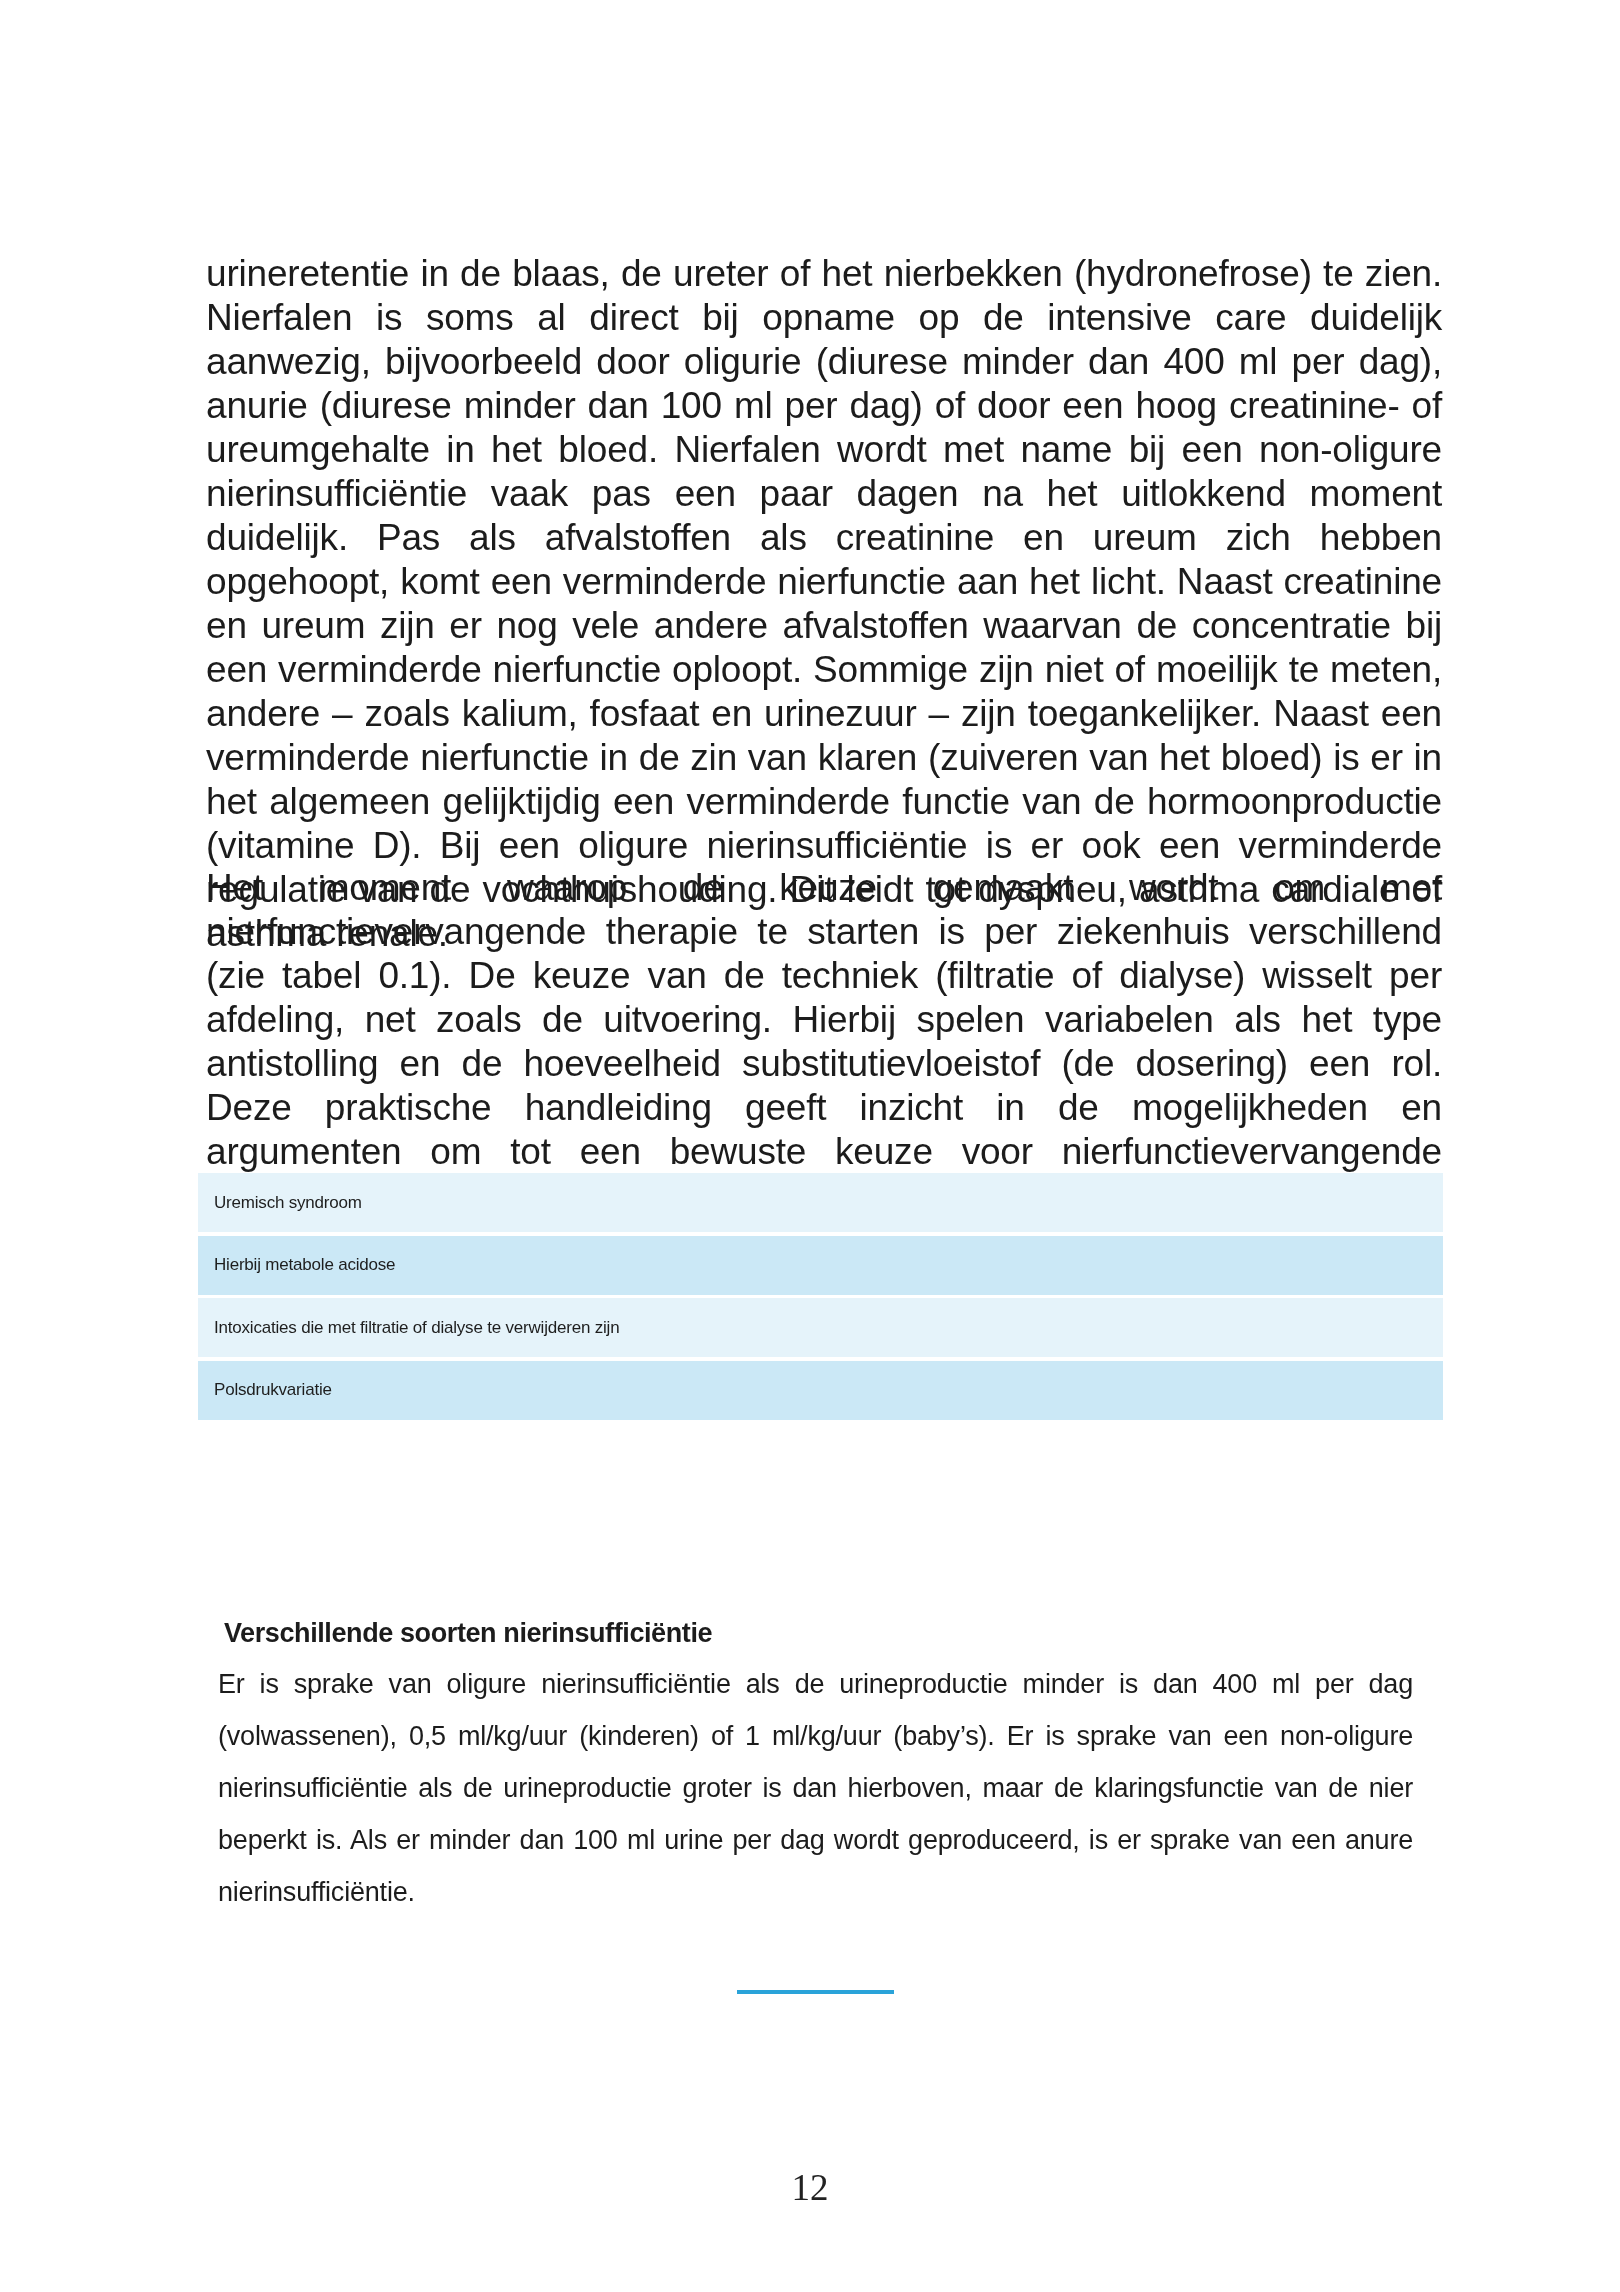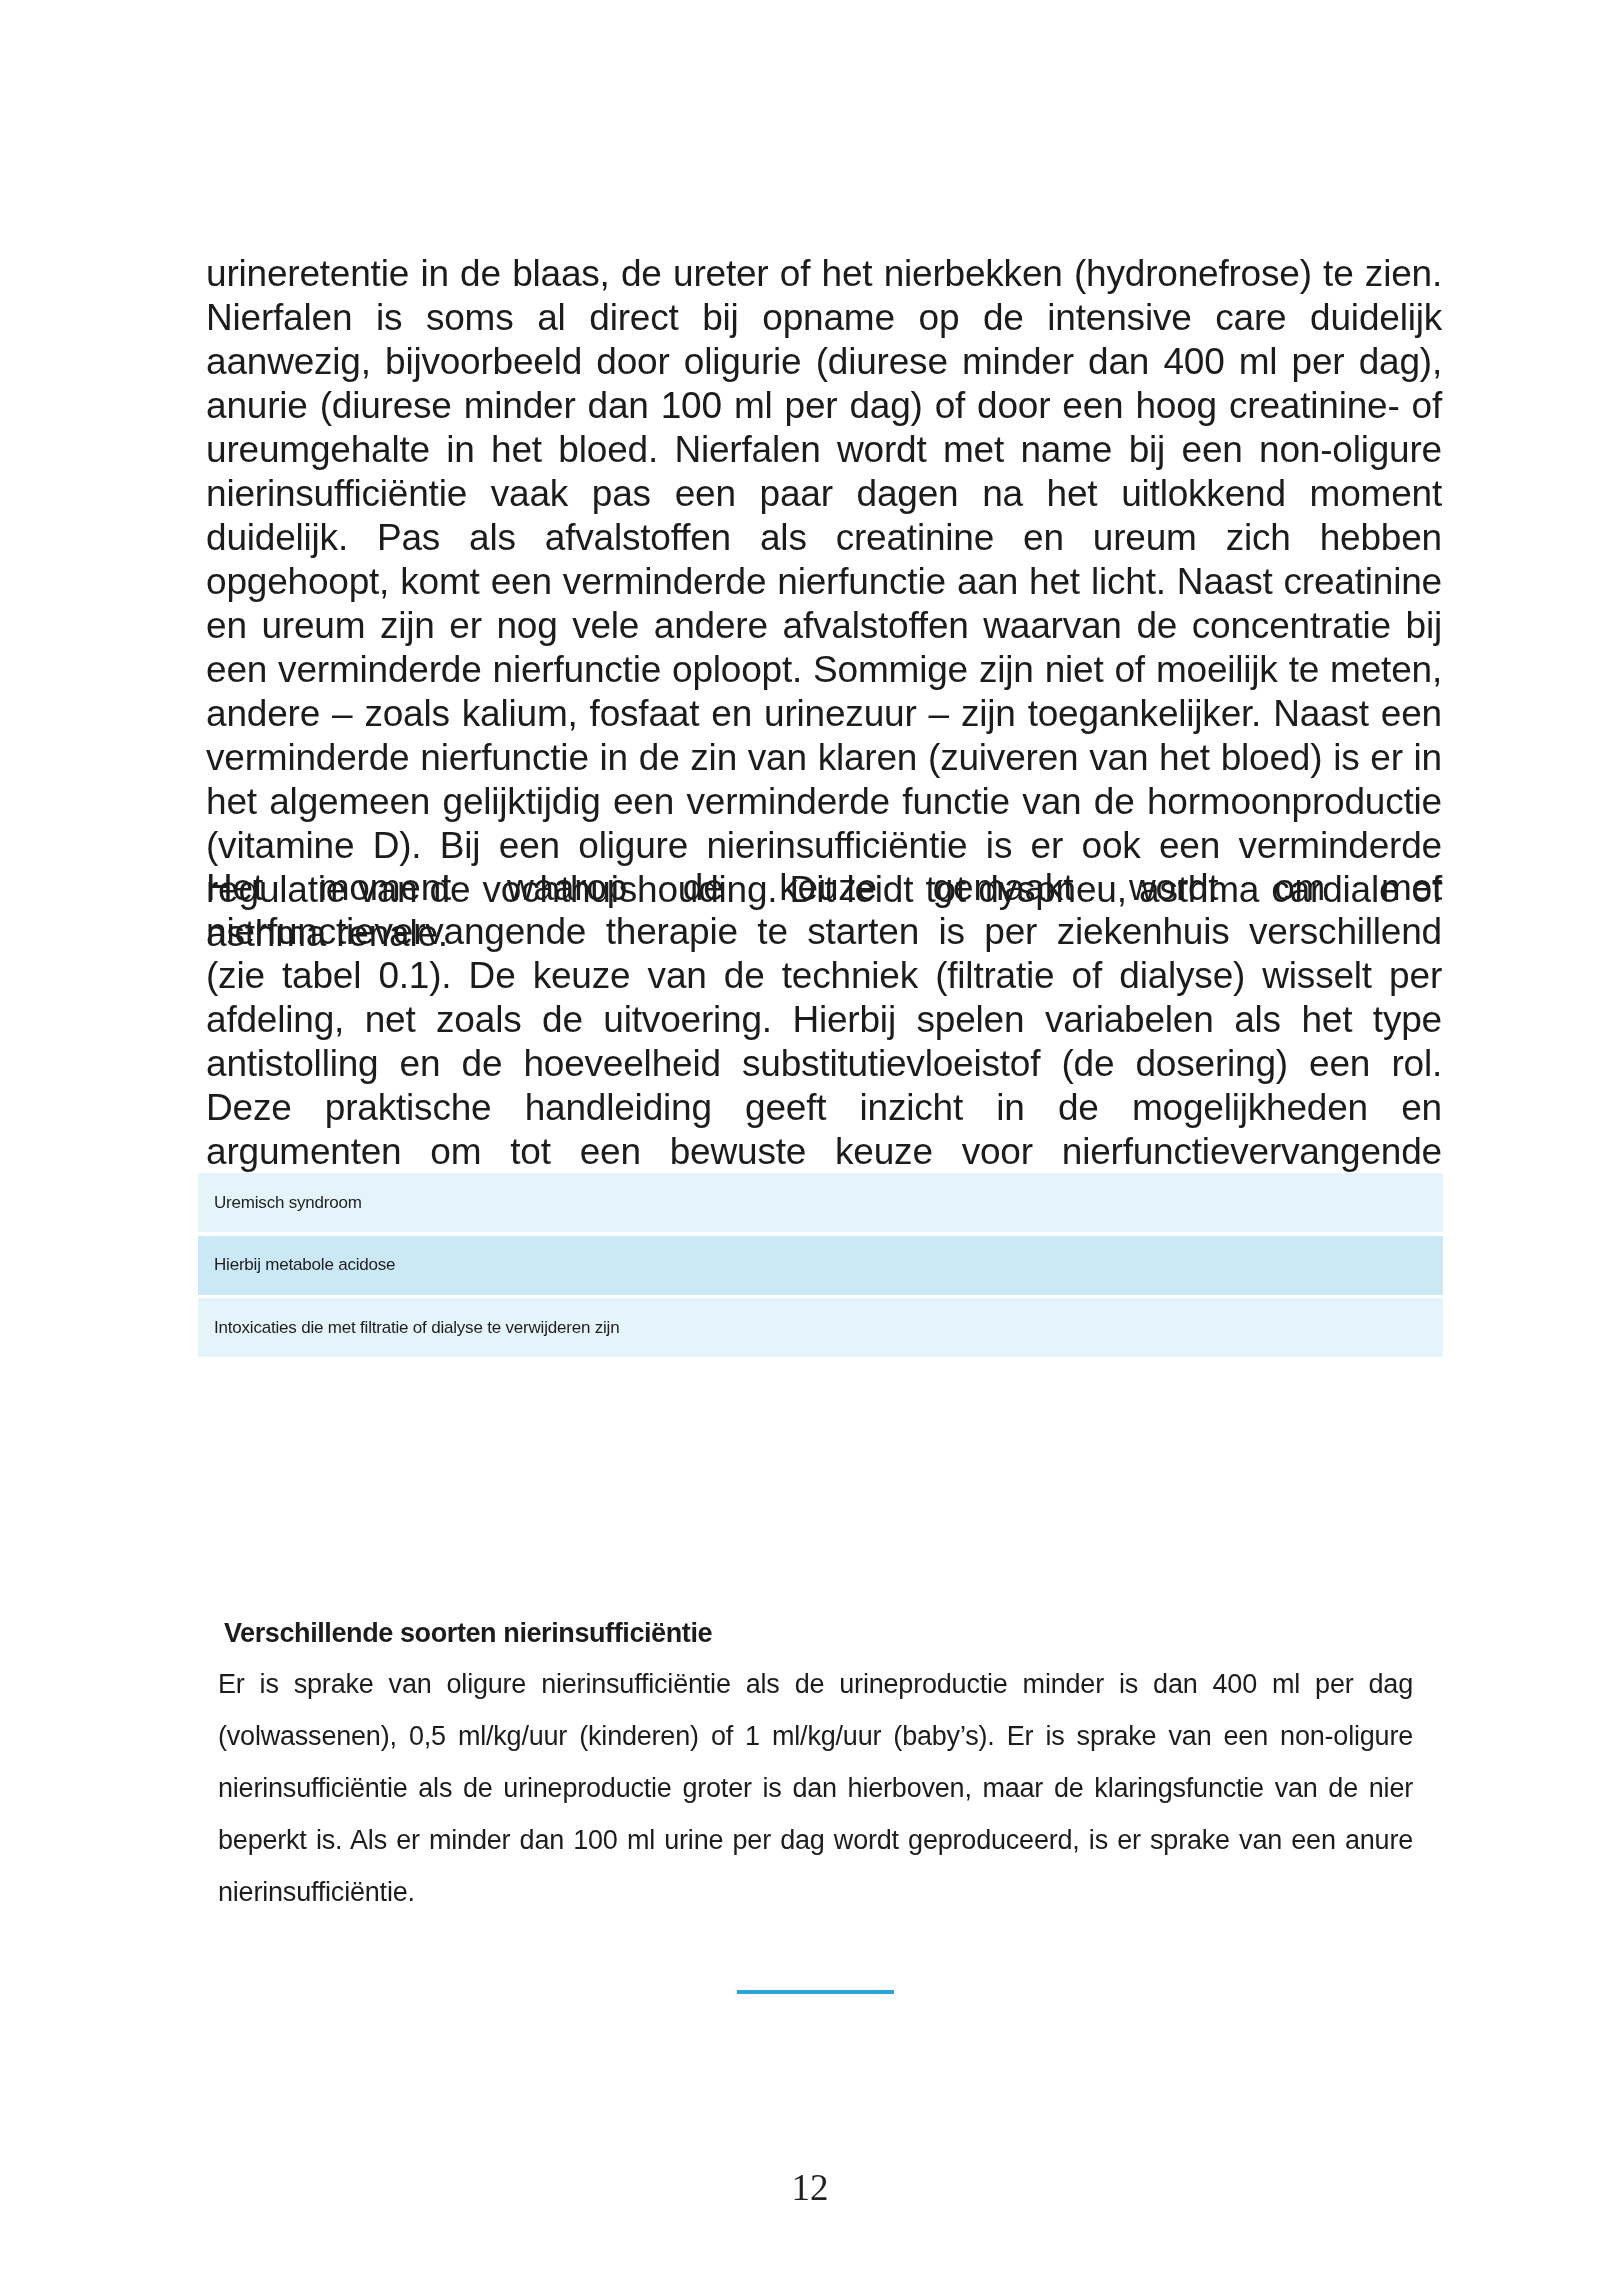--- a/index.html
+++ b/index.html
@@ -105,20 +105,21 @@
 <div class="page">
 
   <p id="para-1" class="body-text">urineretentie in de blaas, de ureter of het nierbekken (hydronefrose) te zien. Nierfalen is soms al direct bij opname op de intensive care duidelijk aanwezig, bijvoorbeeld door oligurie (diurese minder dan 400 ml per dag), anurie (diurese minder dan 100 ml per dag) of door een hoog creatinine- of ureumgehalte in het bloed. Nierfalen wordt met name bij een non-oligure nierinsufficiëntie vaak pas een paar dagen na het uitlokkend moment duidelijk. Pas als afvalstoffen als creatinine en ureum zich hebben opgehoopt, komt een verminderde nierfunctie aan het licht. Naast creatinine en ureum zijn er nog vele andere afvalstoffen waarvan de concentratie bij een verminderde nierfunctie oploopt. Sommige zijn niet of moeilijk te meten, andere – zoals kalium, fosfaat en urinezuur – zijn toegan­kelijker. Naast een verminderde nierfunctie in de zin van klaren (zuiveren van het bloed) is er in het algemeen gelijktijdig een verminderde functie van de hormoonproductie (vi­tamine D). Bij een oligure nierinsufficiëntie is er ook een verminderde regulatie van de vochthuishouding. Dit leidt tot dyspneu, asthma cardiale of asthma renale.</p>
 
   <p id="para-2" class="body-text">Het moment waarop de keuze gemaakt wordt om met nierfunctievervangende therapie te starten is per ziekenhuis verschillend (zie tabel 0.1). De keuze van de techniek (filtratie of dialyse) wisselt per afdeling, net zoals de uitvoering. Hierbij spelen variabelen als het type antistolling en de hoeveelheid substitutievloeistof (de dosering) een rol. Deze prak­tische handleiding geeft inzicht in de mogelijkheden en argumenten om tot een bewuste keuze voor nierfunctievervangende therapie te komen.</p>
 
   <div class="criteria-table">
     <div class="criteria-row light">Uremisch syndroom</div>
     <div class="criteria-row dark">Hierbij metabole acidose</div>
     <div class="criteria-row light">Intoxicaties die met filtratie of dialyse te verwijderen zijn</div>
+    <div class="criteria-row dark">Polsdrukvariatie</div>
   </div>
 
   <div class="sidebar-box">
     <h3 class="sidebar-heading">Verschillende soorten nierinsufficiëntie</h3>
     <p class="sidebar-body">Er is sprake van oligure nierinsufficiëntie als de urineproductie minder is dan 400 ml per dag (volwassenen), 0,5 ml/kg/uur (kinderen) of 1 ml/kg/uur (baby’s). Er is sprake van een non-oligure nierinsufficiëntie als de urineproductie groter is dan hierboven, maar de klaringsfunctie van de nier beperkt is. Als er minder dan 100 ml urine per dag wordt geproduceerd, is er sprake van een anure nierinsufficiëntie.</p>
   </div>
 
   <div class="divider-line"></div>
 
   <div class="page-number">12</div>

